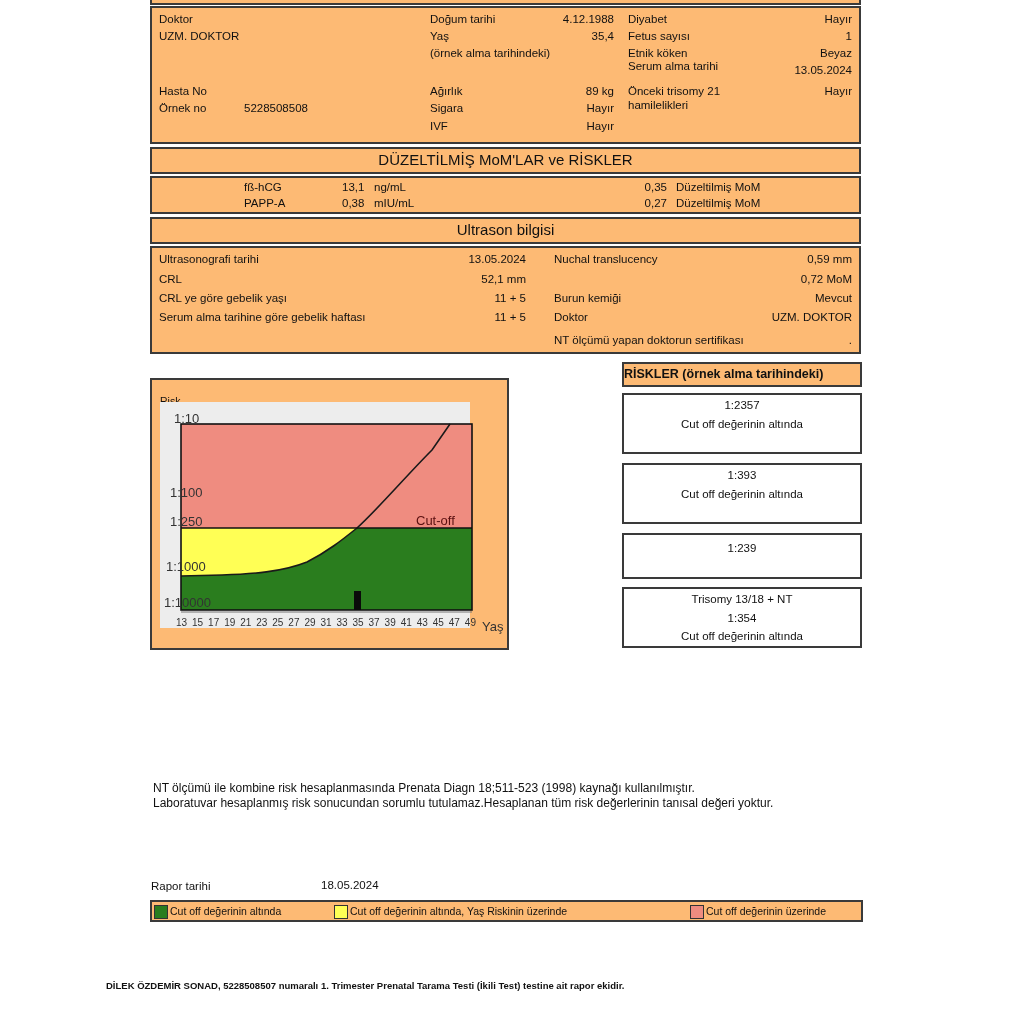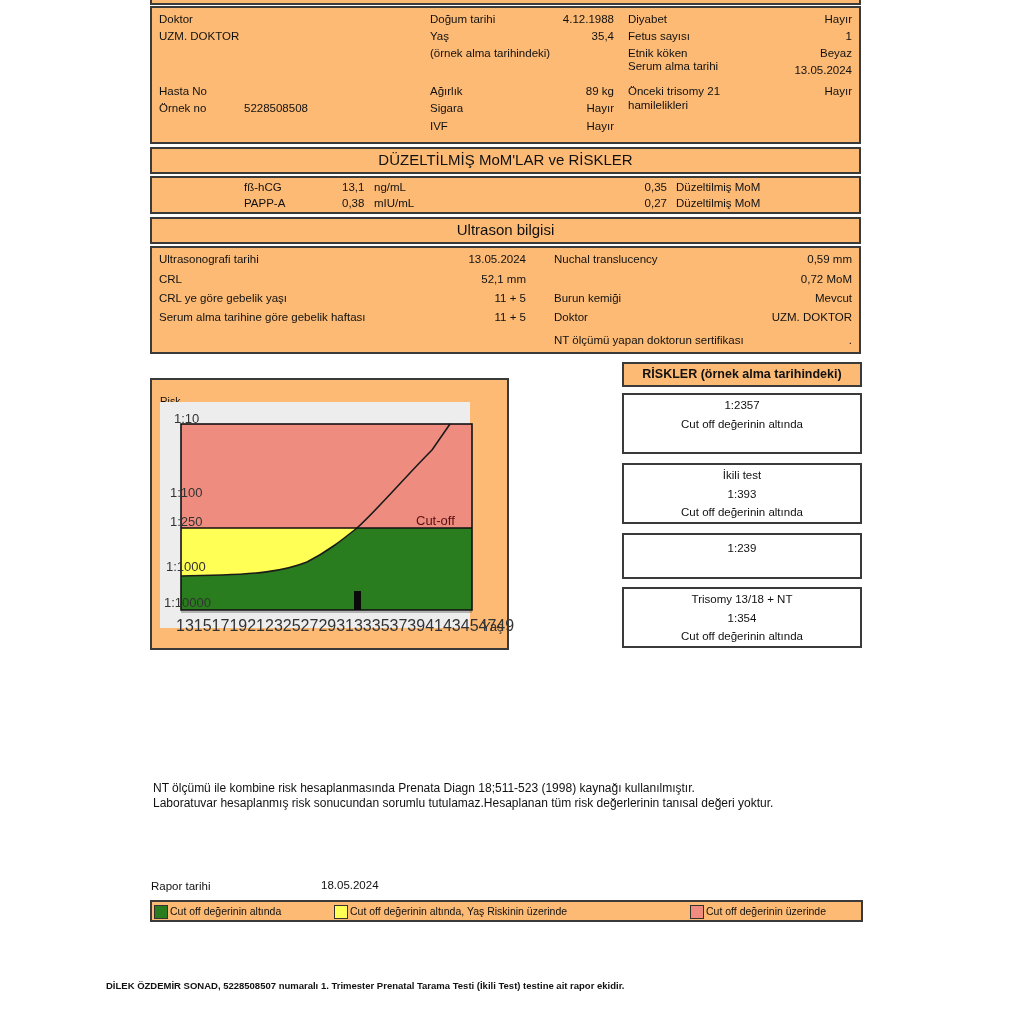--- a/index.html
+++ b/index.html
@@ -118,21 +118,21 @@
     <rect x="202" y="211" width="7" height="19" fill="#0a0a0a"></rect>
 
     <line x1="29" y1="232" x2="320" y2="232" stroke="#777" stroke-width="1"></line>
   </svg>
   <span class="tick" style="left:22px; top:31px;">1:10</span>
   <span class="tick" style="left:18px; top:105px;">1:100</span>
   <span class="tick" style="left:18px; top:134px;">1:250</span>
   <span class="tick" style="left:14px; top:179px;">1:1000</span>
   <span class="tick" style="left:12px; top:215px;">1:10000</span>
   <span class="tick" style="left:264px; top:133px; color:#5a1010;">Cut-off</span>
-  <div class="abs" style="left:24px; top:237px; width:300px; font-size:16px; display:flex; justify-content:space-between; color:#333;">
+  <div class="abs" style="left:24px; top:237px; width:300px; font-size:10px; display:flex; justify-content:space-between; color:#333;">
     <span>13</span>
     <span>15</span>
     <span>17</span>
     <span>19</span>
     <span>21</span>
     <span>23</span>
     <span>25</span>
     <span>27</span>
     <span>29</span>
     <span>31</span>
@@ -142,30 +142,29 @@
     <span>39</span>
     <span>41</span>
     <span>43</span>
     <span>45</span>
     <span>47</span>
     <span>49</span>
   </div>
   <span class="tick" style="left:330px; top:239px;">Yaş</span>
 </div>
 
-<div class="box" style="left:622px; top:362px; width:240px; height:25px; text-align:center; line-height:21px; font-weight:bold; font-size:12.5px;">
+<div class="box" style="left:622px; top:362px; width:240px; height:25px; line-height:21px; font-weight:bold; font-size:12.5px;">
   <span>RİSKLER (örnek alma tarihindeki)</span>
 </div>
 
 <div class="riskbox" style="left:622px; top:393px; width:240px; height:61px; padding-top:1px;">
   <div>1:2357</div>
   <div>Cut off değerinin altında</div>
 </div>
 <div class="riskbox" style="left:622px; top:463px; width:240px; height:61px; padding-top:1px;">
-  <div>İkili test</div>
   <div>1:393</div>
   <div>Cut off değerinin altında</div>
 </div>
 <div class="riskbox" style="left:622px; top:533px; width:240px; height:46px; padding-top:4px;">
   <div>1:239</div>
 </div>
 <div class="riskbox" style="left:622px; top:587px; width:240px; height:61px; padding-top:1px;">
   <div>Trisomy 13/18 + NT</div>
   <div>1:354</div>
   <div>Cut off değerinin altında</div>

